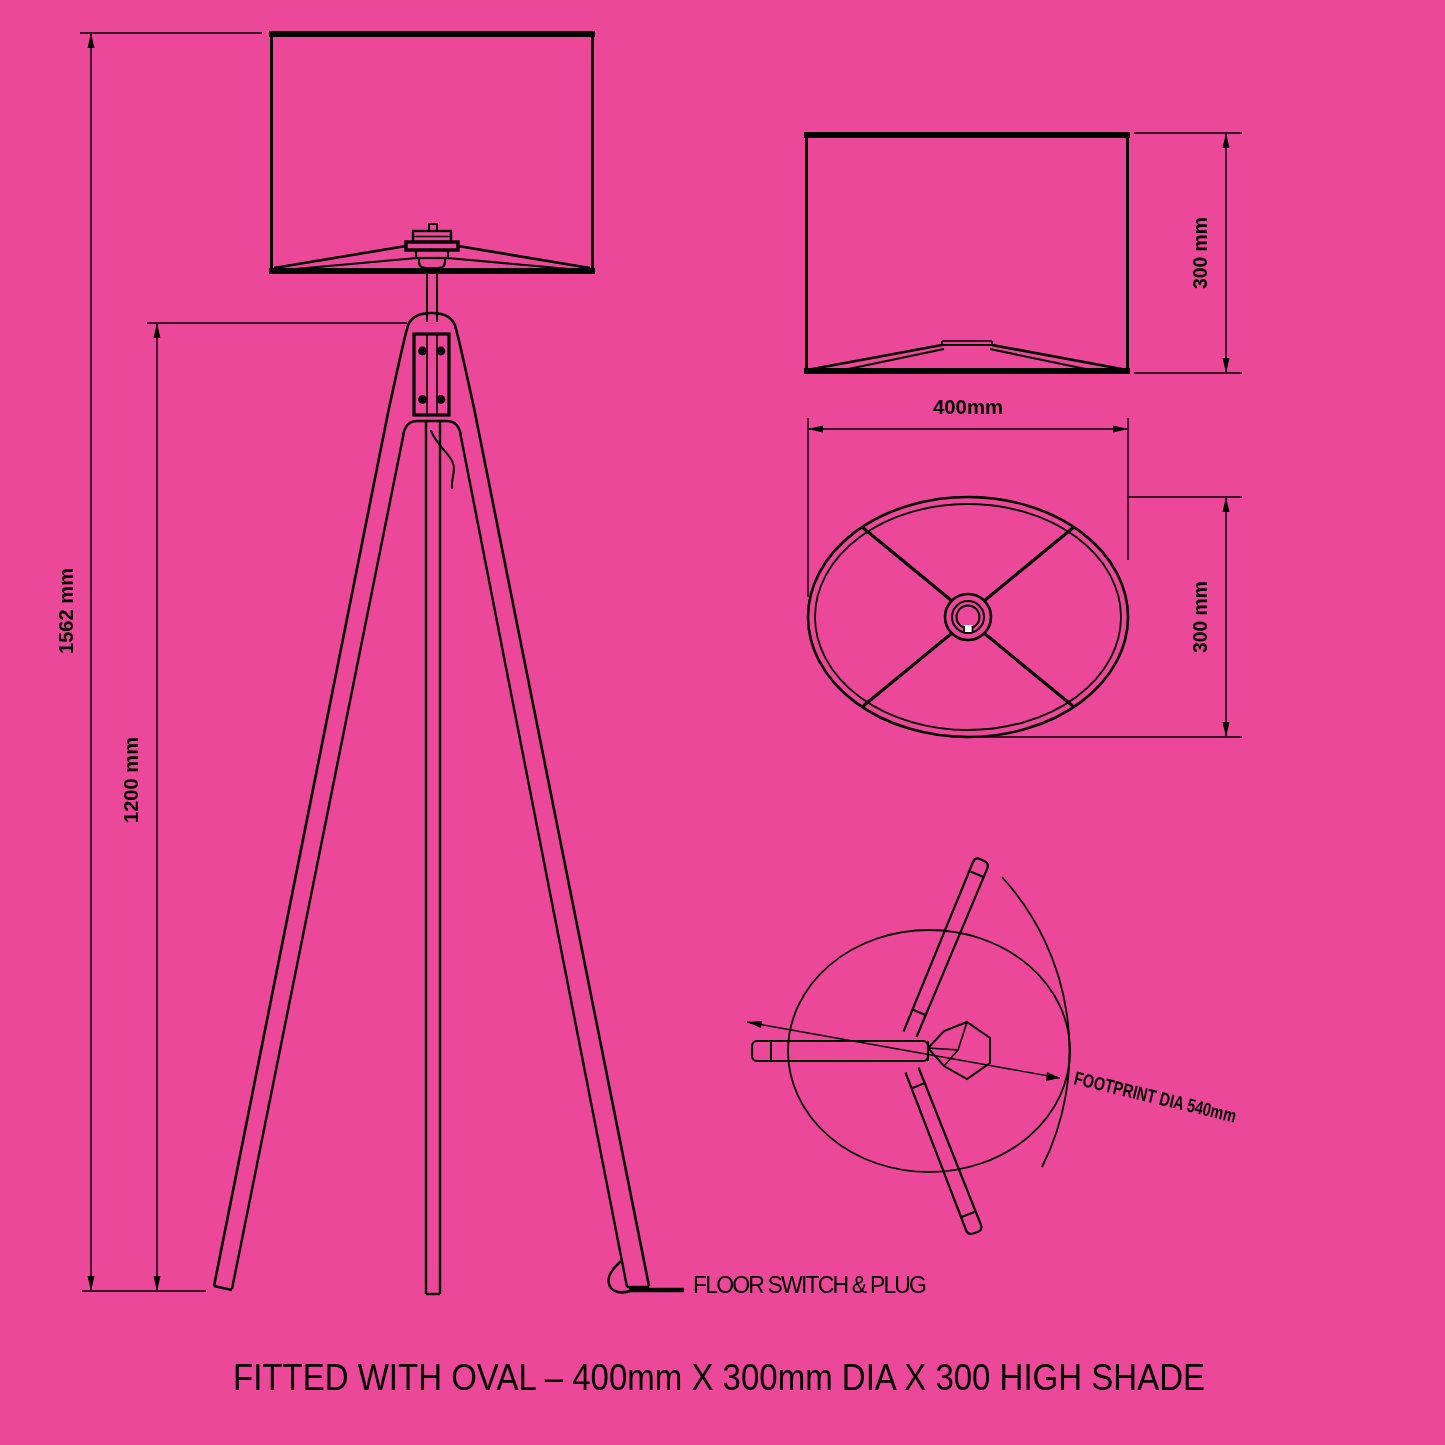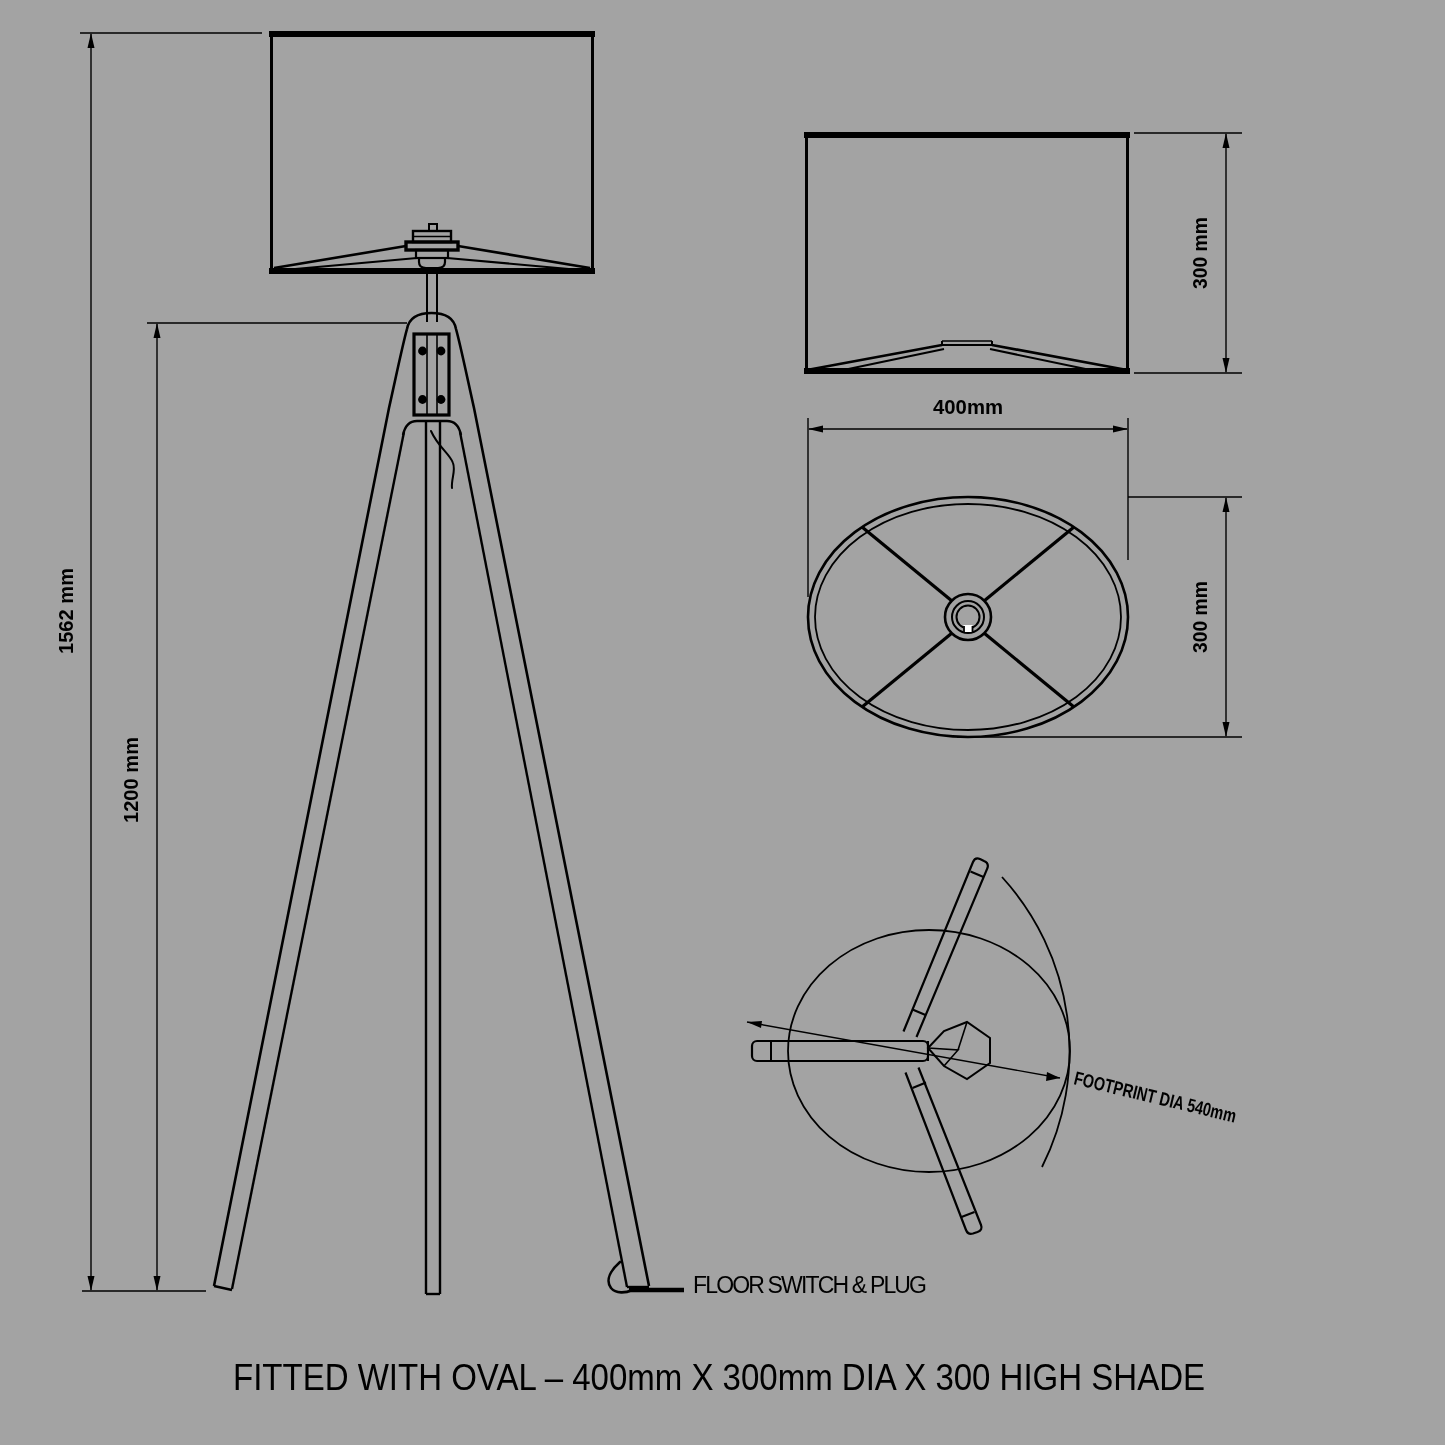--- a/index.html
+++ b/index.html
@@ -1,16 +1,16 @@
 <!DOCTYPE html>
 <html><head>
 <meta charset="utf-8">
 <style>
   html,body{margin:0;padding:0;background:#ffffff;}
-  .sheet{position:relative;width:1445px;height:1445px;background:#a3a3a3;overflow:hidden;
+  .sheet{position:relative;width:1445px;height:1445px;background:#ec4899;overflow:hidden;
          font-family:"Liberation Sans", sans-serif;}
   svg{display:block;}
   .dim-label{font-family:"Liberation Sans", sans-serif;font-weight:bold;font-size:20px;fill:#000;}
   .cad-label{font-family:"Liberation Sans", sans-serif;font-weight:400;font-size:23px;fill:#000;}
   .footprint-label{font-family:"Liberation Sans", sans-serif;font-weight:bold;font-size:19px;fill:#000;}
   .caption-text{font-family:"Liberation Sans", sans-serif;font-weight:400;font-size:36px;fill:#000;}
 </style>
 </head>
 <body>
 

